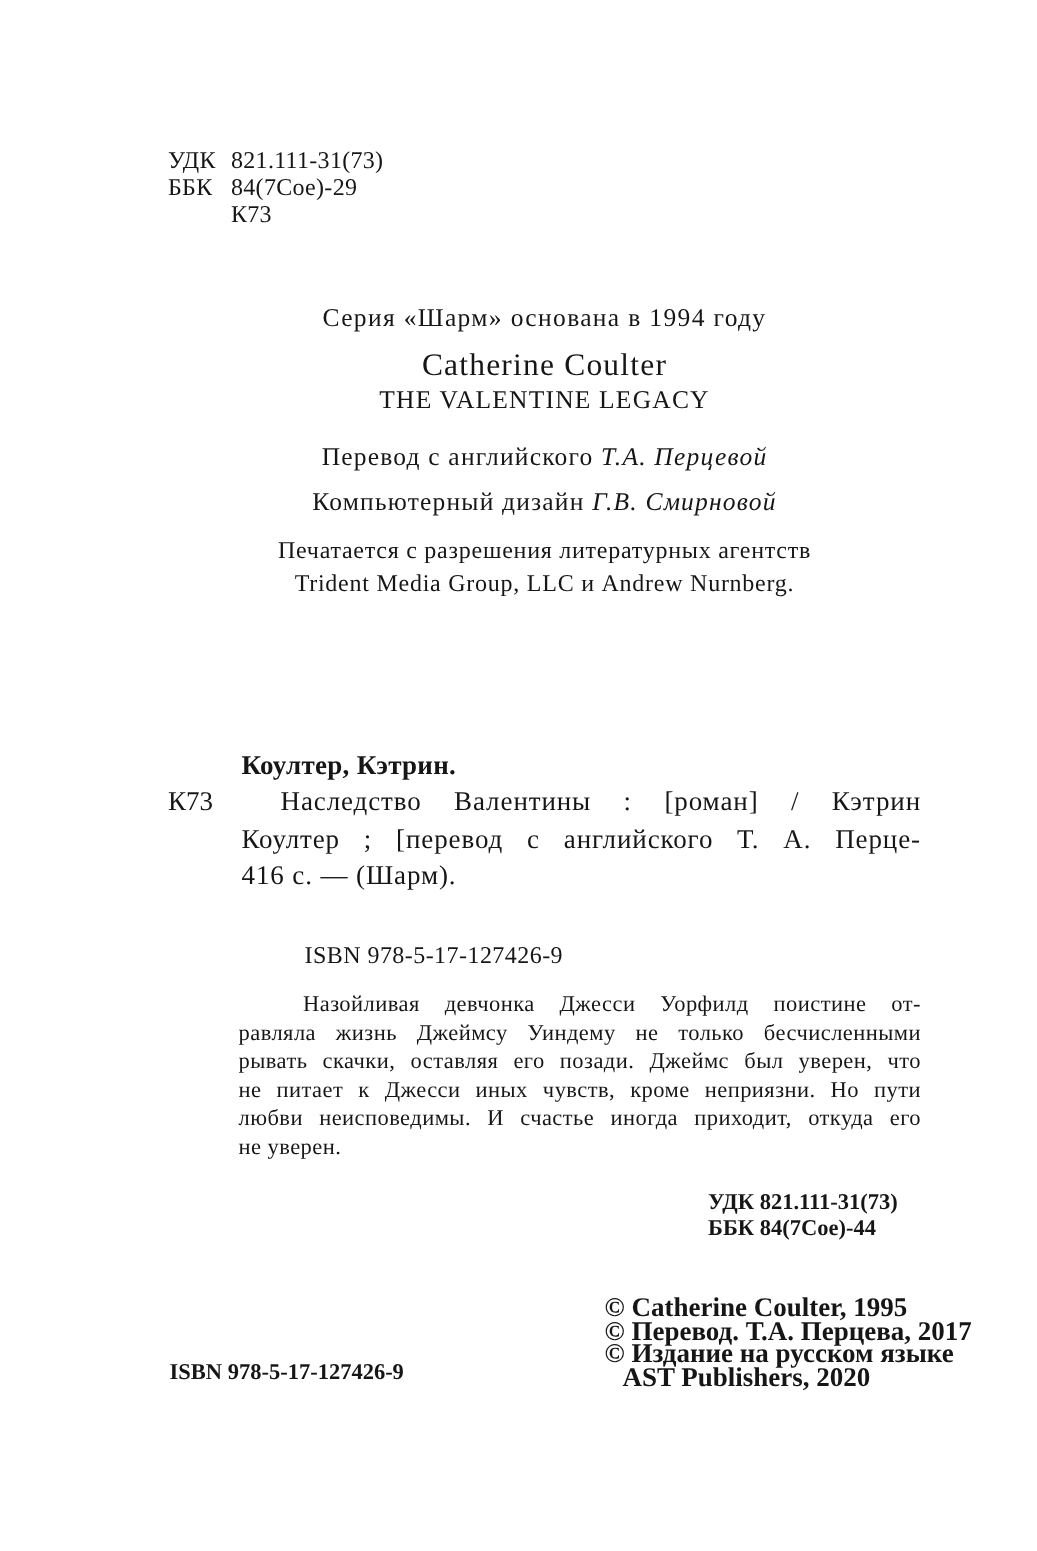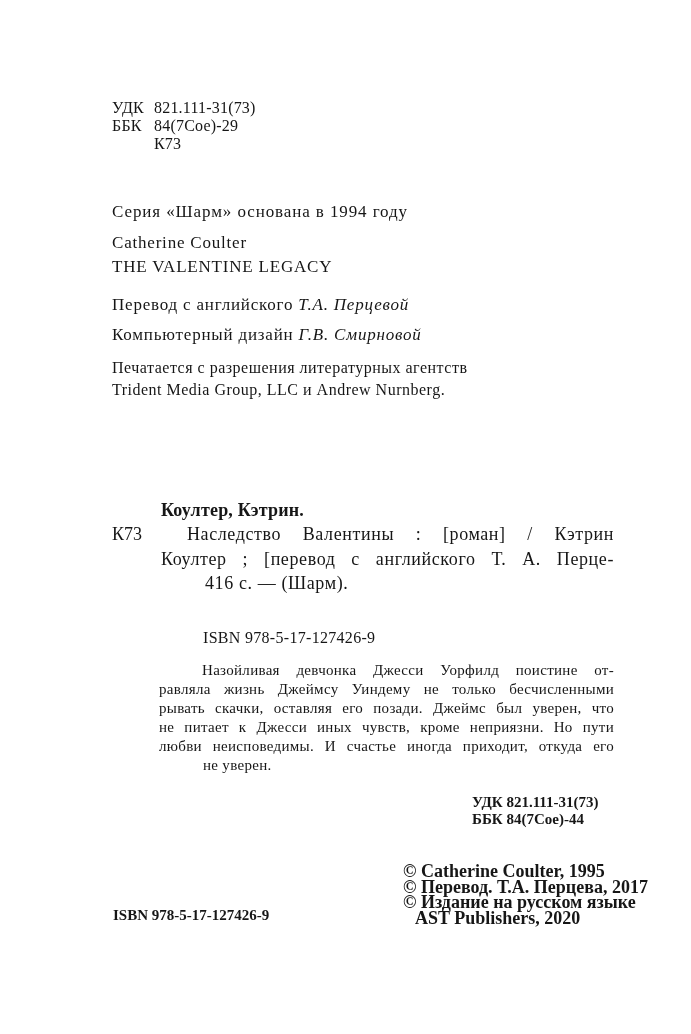--- a/index.html
+++ b/index.html
@@ -10,35 +10,35 @@
     font-family: "Liberation Serif", "DejaVu Serif", serif;
   }
   .abs { position: absolute; }
 
   
   .cls { left: 112px; top: 99px; font-size: 16px; line-height: 18px; letter-spacing: 0.2px; }
   .cls .row { display: flex; white-space: nowrap; }
   .cls .lbl { width: 42px; }
 
   
-  .center { left: 112px; width: 502px; text-align: left; white-space: nowrap; }
+  .center { left: 112px; width: 502px; text-align: center; white-space: nowrap; }
   .series { top: 201px; font-size: 17px; line-height: 22px; letter-spacing: 0.9px; }
-  .orig-author { top: 231px; font-size: 17px; line-height: 24px; letter-spacing: 0.8px; }
+  .orig-author { top: 231px; font-size: 21px; line-height: 24px; letter-spacing: 0.8px; }
   .orig-title { top: 255px; font-size: 17px; line-height: 24px; letter-spacing: 0.8px; }
   .translation { top: 294px; font-size: 17px; line-height: 22px; letter-spacing: 0.8px; }
   .design { top: 324px; font-size: 17px; line-height: 22px; letter-spacing: 0.8px; }
   .permission { top: 357px; font-size: 16px; line-height: 22px; letter-spacing: 0.5px; }
   .it { font-style: italic; }
 
   
   .bib-heading { left: 161px; top: 498px; font-size: 18px; line-height: 24px; font-weight: bold; white-space: nowrap; letter-spacing: 0.2px; }
   .bib-mark { left: 112px; top: 522px; font-size: 18px; line-height: 24px; }
   .bib-body { left: 161px; top: 522px; width: 453px; font-size: 18px; line-height: 24.5px; letter-spacing: 0.6px; }
   .jl { display: block; white-space: nowrap; text-align: justify; text-align-last: justify; }
-  .jl.last { text-align: center; text-align-last: left; margin-left: 44px; }
+  .jl.last { text-align: center; text-align-last: left; }
   .bib-body .first { padding-left: 26px; }
 
   .isbn-line { left: 203px; top: 628px; font-size: 16px; line-height: 20px; letter-spacing: 0.3px; white-space: nowrap; }
 
   
   .annotation { left: 159px; top: 661px; width: 455px; font-size: 15px; line-height: 18.9px; letter-spacing: 0.3px; }
   .annotation .first { padding-left: 43px; }
 
   
   .cls-bold { left: 472px; top: 794px; font-size: 15px; line-height: 17px; font-weight: bold; white-space: nowrap; }

